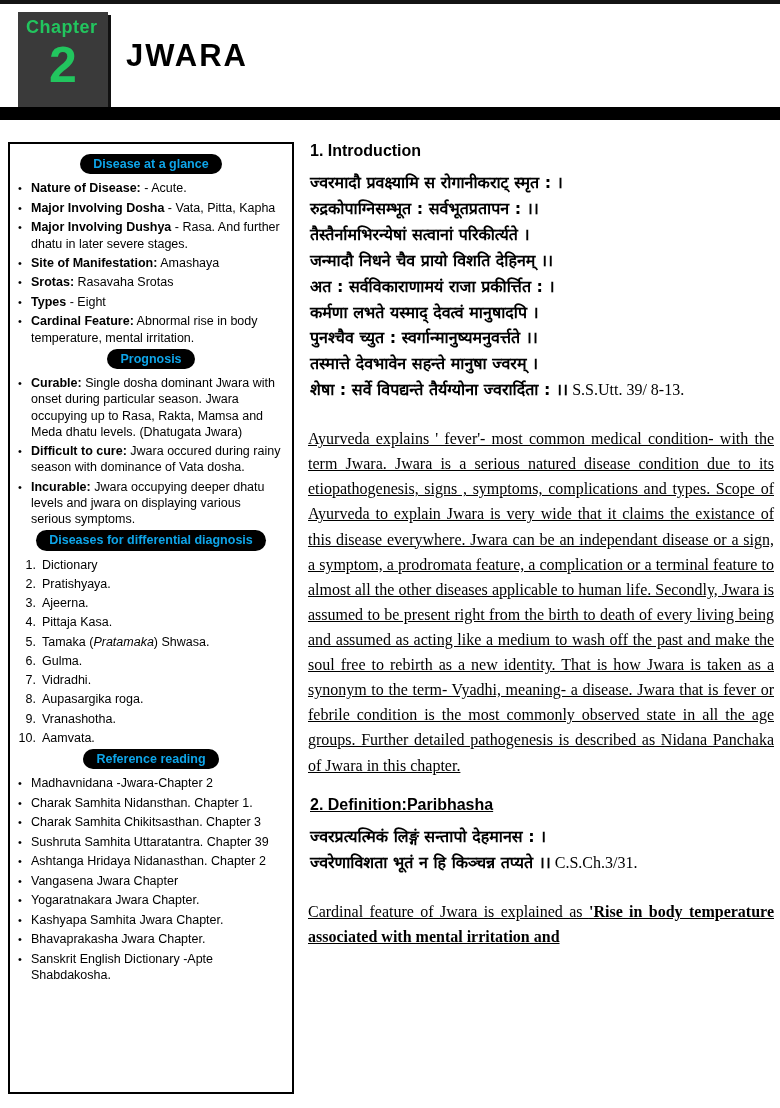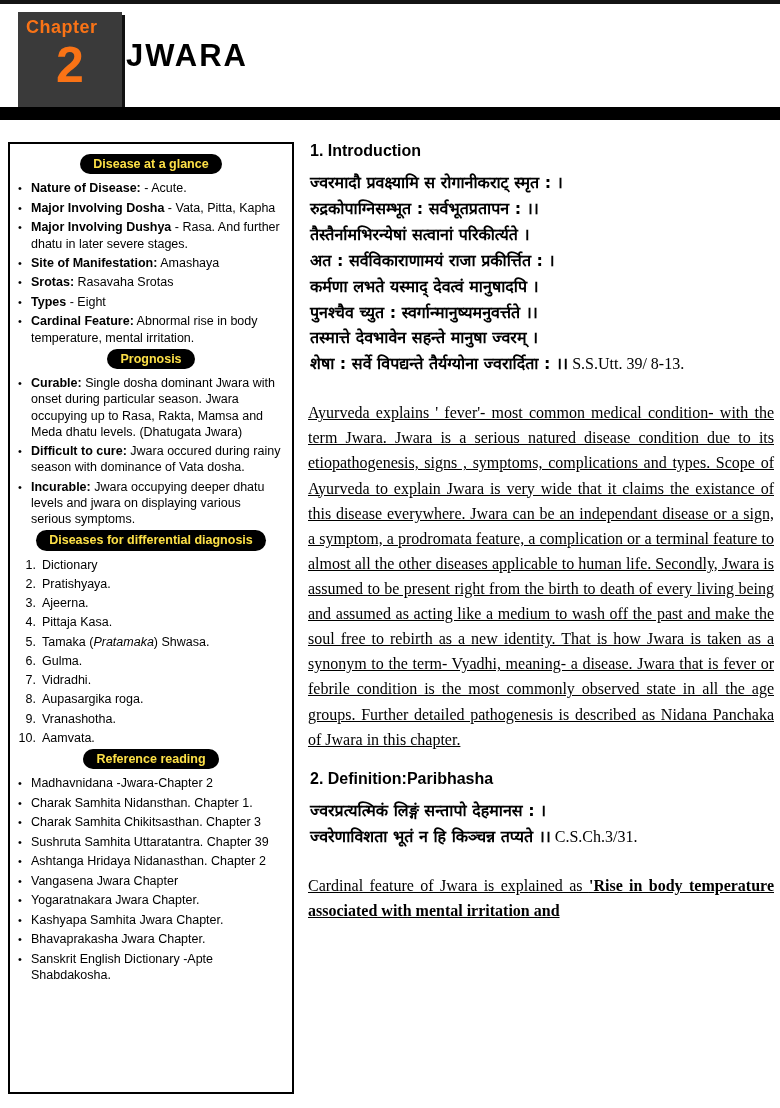--- a/index.html
+++ b/index.html
@@ -5,55 +5,55 @@
   * { margin:0; padding:0; box-sizing:border-box; }
   html,body { background:#e8e8e8; }
   .page {
     width:780px; height:1108px; margin:0 auto; background:#fff; color:#000;
     position:relative; overflow:hidden; border-top:4px solid #141414;
     font-family:"Liberation Sans", sans-serif;
   }
   
   .header { position:relative; height:116px; }
   .chapter-box {
-    position:absolute; left:18px; top:8px; width:104px; height:102px;
-    background:#3a3a3a; color:#f97316; box-shadow:3px 3px 0 #111;
+    position:absolute; left:18px; top:8px; width:90px; height:102px;
+    background:#3a3a3a; color:#22c55e; box-shadow:3px 3px 0 #111;
   }
   .chapter-label { font-size:18px; font-weight:bold; padding:5px 0 0 8px; letter-spacing:.5px; }
   .chapter-number { font-size:50px; font-weight:bold; text-align:center; line-height:1.1; }
   .page-title {
     position:absolute; left:126px; top:34px; font-size:31px; font-weight:bold;
     letter-spacing:2px; font-family:"Liberation Sans", sans-serif;
   }
   .header-bar { position:absolute; left:0; right:0; bottom:0; height:13px; background:#000; }
 
   
   .content { display:flex; gap:14px; padding:22px 4px 0 8px; }
 
   
   .sidebar {
     width:286px; flex:0 0 286px; border:2px solid #000; padding:7px 8px 8px;
     font-size:12.5px; line-height:1.3; height:952px;
   }
   .badge {
-    background:#000; color:#fde047; font-weight:bold; font-size:12.5px;
+    background:#000; color:#0ea5e9; font-weight:bold; font-size:12.5px;
     border-radius:11px; padding:2px 13px; width:max-content; max-width:100%;
     margin:3px auto 6px; text-align:center;
   }
   .b-item { display:flex; margin-bottom:3px; }
   .b-item .dot { flex:0 0 13px; font-size:11px; line-height:1.5; }
   .b-text { flex:1; }
   .n-item { display:flex; margin-bottom:3px; }
   .n-item .num { flex:0 0 24px; text-align:right; padding-right:6px; }
   .n-text { flex:1; }
 
   
   .main { flex:1; padding-right:2px; }
   .sec-heading { font-size:16px; font-weight:bold; margin:0 0 10px 2px; }
-  .sec-heading2 { margin-top:18px; }
+  .sec-heading2 { margin-top:18px;text-decoration:underline; }
   .verse { font-family:"DejaVu Sans", sans-serif; font-weight:bold; font-size:16px; line-height:1.62; margin-left:2px; }
   .verse-line { white-space:nowrap; }
   .cite { font-family:"Liberation Serif", serif; font-weight:normal; font-size:16px; margin-left:4px; }
   .para {
     font-family:"Liberation Serif", serif; font-size:16px; line-height:1.57;
     text-align:justify; margin-top:23px;text-decoration:underline;
   }
   .para b { font-weight:bold; }
 </style>
 </head>
@@ -209,20 +209,21 @@
     </aside>
 
     <main class="main">
 
       <h2 class="sec-heading">1. Introduction</h2>
 
       <div class="verse">
         <div class="verse-line">ज्वरमादौ प्रवक्ष्यामि स रोगानीकराट् स्मृत : ।</div>
         <div class="verse-line">रुद्रकोपाग्निसम्भूत : सर्वभूतप्रतापन : ।।</div>
         <div class="verse-line">तैस्तैर्नामभिरन्येषां सत्वानां परिकीर्त्यते ।</div>
+        <div class="verse-line">जन्मादौ निधने चैव प्रायो विशति देहिनम् ।।</div>
         <div class="verse-line">अत : सर्वविकाराणामयं राजा प्रकीर्त्तित : ।</div>
         <div class="verse-line">कर्मणा लभते यस्माद् देवत्वं मानुषादपि ।</div>
         <div class="verse-line">पुनश्चैव च्युत : स्वर्गान्मानुष्यमनुवर्त्तते ।।</div>
         <div class="verse-line">तस्मात्ते देवभावेन सहन्ते मानुषा ज्वरम् ।</div>
         <div class="verse-line"><span>शेषा : सर्वे विपद्यन्ते तैर्यग्योना ज्वरार्दिता : ।।</span><span class="cite">S.S.Utt. 39/ 8-13.</span></div>
       </div>
 
       <p class="para">Ayurveda explains ' fever'- most common medical condition- with the term Jwara. Jwara  is a serious natured disease condition due to its etiopathogenesis, signs , symptoms, complications and types. Scope of Ayurveda to explain Jwara is very wide that it claims the existance of  this disease everywhere.  Jwara can be an independant disease or a sign, a symptom, a prodromata feature, a complication or a terminal feature to almost all the other diseases applicable to human life. Secondly, Jwara is assumed to be present right from the birth to death of every living being and assumed as acting like a medium to wash off the past and make the soul free to rebirth as a new identity. That is how Jwara is taken as a synonym to the term- Vyadhi, meaning- a disease.  Jwara that is fever or febrile condition is  the most commonly observed state in all the age groups.  Further detailed pathogenesis is described as Nidana Panchaka of Jwara in this chapter.</p>
 
       <h2 class="sec-heading sec-heading2">2. Definition:Paribhasha</h2>

